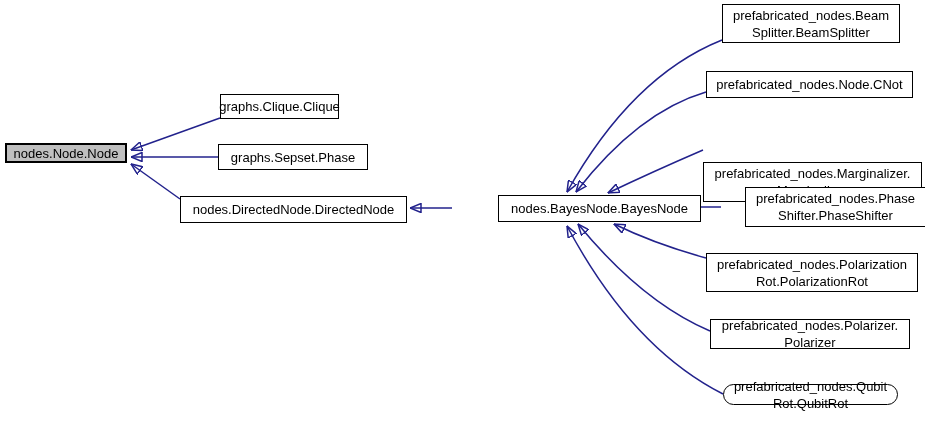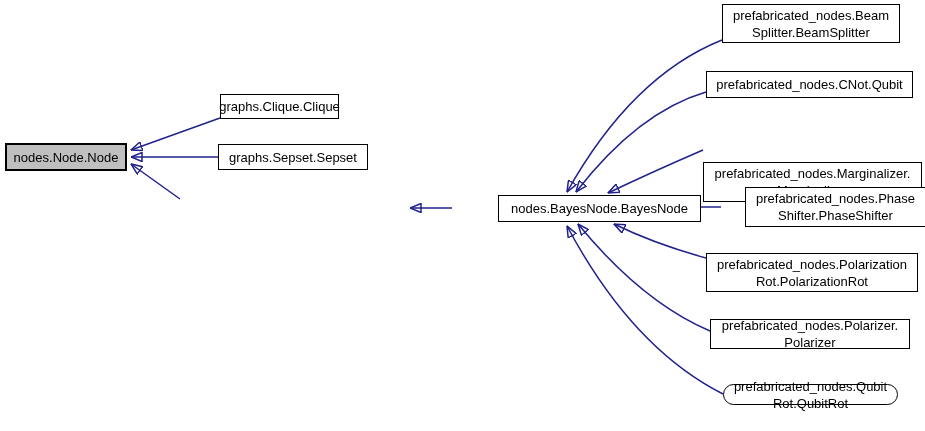--- a/index.html
+++ b/index.html
@@ -76,44 +76,47 @@
 
     <path d="M 721,207 L 657,207" marker-end="url(#arrow)"></path>
 
     <path d="M 706,258 Q 655,244 614,224" marker-end="url(#arrow)"></path>
 
     <path d="M 710,331 Q 642,302 578,224" marker-end="url(#arrow)"></path>
 
     <path d="M 723,394 Q 632,348 567,226" marker-end="url(#arrow)"></path>
   </svg>
 
-  <div class="node current" style="left:5px; top:143px; width:122px; height:28px;">
+  <div class="node current" style="left:5px; top:143px; width:122px; height:20px;">
     <span>nodes.Node.Node</span>
   </div>
 
   <div class="node" style="left:220px; top:94px; width:119px; height:25px;">
     <span>graphs.Clique.Clique</span>
   </div>
 
   <div class="node" style="left:218px; top:144px; width:150px; height:26px;">
-    <span>graphs.Sepset.Sepset</span>
+    <span>graphs.Sepset.Phase</span>
   </div>
 
+  <div class="node" style="left:180px; top:196px; width:227px; height:27px;">
+    <span>nodes.DirectedNode.DirectedNode</span>
+  </div>
 
   <div class="node" style="left:452px; top:195px; width:203px; height:27px;margin-left:46px;">
     <span>nodes.BayesNode.BayesNode</span>
   </div>
 
   <div class="node" style="left:722px; top:4px; width:178px; height:39px;align-items:center;">
     <span>prefabricated_nodes.Beam
 Splitter.BeamSplitter</span>
   </div>
 
   <div class="node" style="left:706px; top:71px; width:207px; height:27px;">
-    <span>prefabricated_nodes.CNot.Qubit</span>
+    <span>prefabricated_nodes.Node.CNot</span>
   </div>
 
   <div class="node" style="left:703px; top:118px; width:219px; height:40px;margin-top:44px;">
     <span>prefabricated_nodes.Marginalizer.
 Marginalizer</span>
   </div>
 
   <div class="node" style="left:721px; top:187px; width:181px; height:40px;margin-left:24px;">
     <span>prefabricated_nodes.Phase
 Shifter.PhaseShifter</span>

